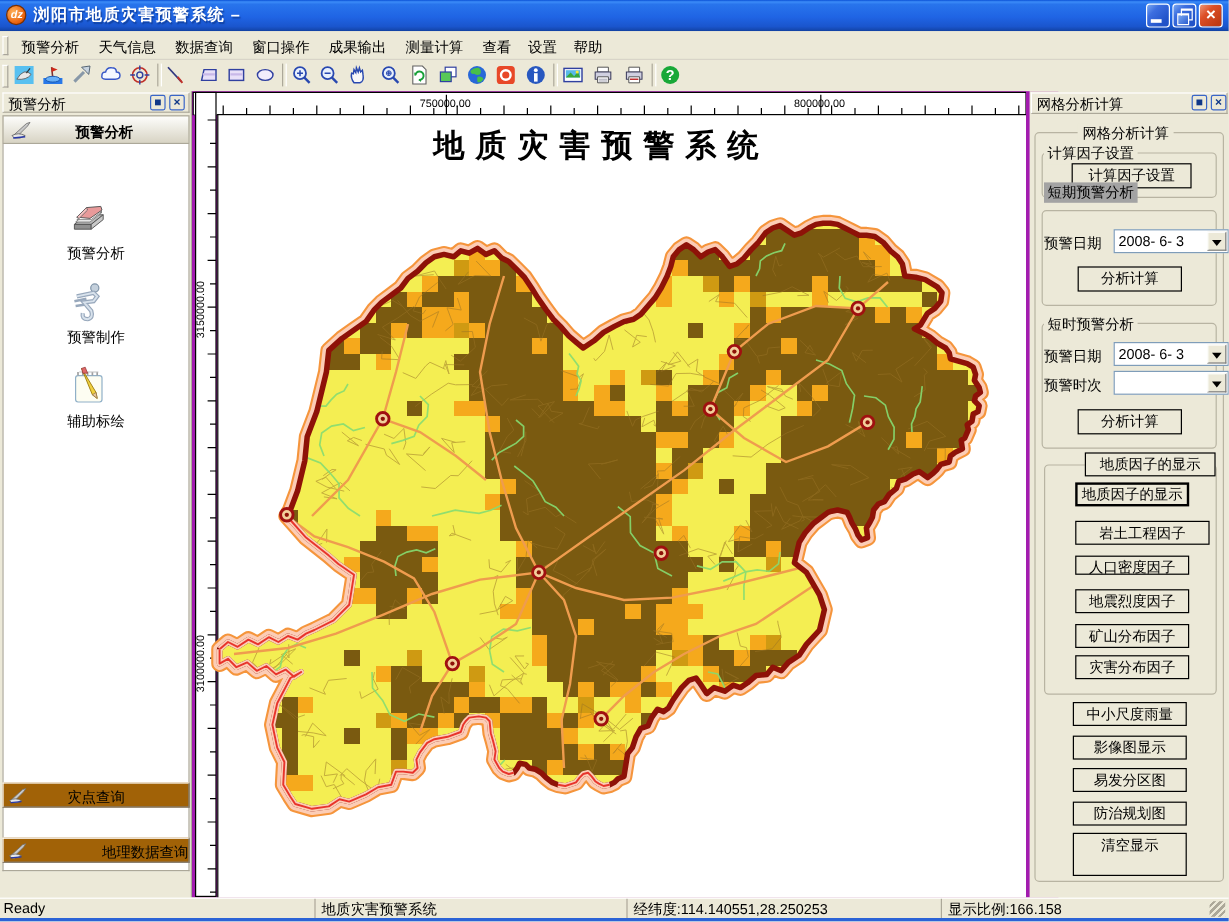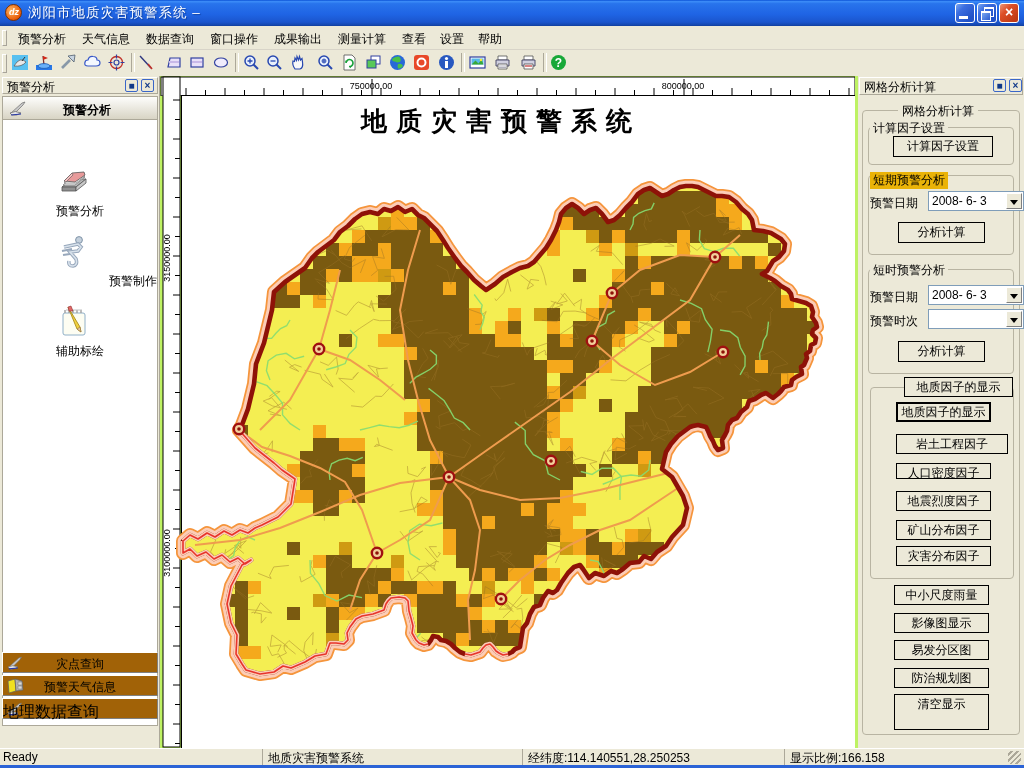--- a/index.html
+++ b/index.html
@@ -9,21 +9,21 @@
 .grip{position:absolute;top:4px;bottom:3px;width:3px;border-top:1px solid #fff;border-left:1px solid #fff;border-right:1px solid #a8a49a;border-bottom:1px solid #a8a49a;background:#ece9d8}
 .tbtn{position:absolute;width:13px;height:13px;border:1px solid #3a66c8;border-radius:2px;background:#ece9d8;color:#103888;font-size:10px;line-height:11px;text-align:center;font-weight:bold;box-sizing:border-box}
 .groupline{position:absolute;border:1px solid #b8b4a2;border-radius:4px}
 </style></head>
 <body>
 
 <div class="abs" style="left:0;top:0;width:1024px;height:26px;background:linear-gradient(180deg,#0a51d6 0%,#3c8cf8 6%,#2874ec 14%,#1f64e4 55%,#1a55cd 85%,#1446ac 97%,#0e3b97 100%)">
  <div class="abs" style="left:5px;top:4px;width:17px;height:17px;border-radius:50%;background:radial-gradient(circle at 35% 35%,#ffb35c,#e85d0a 70%,#a83c05);border:1px solid #7a3000;box-sizing:border-box">
    <div class="abs" style="left:3px;top:2px;color:#fff;font-size:9px;font-style:italic;font-weight:bold">dz</div>
  </div>
- <div class="abs" style="left:28px;top:4px;color:#fff;font-size:13.5px;font-weight:normal;letter-spacing:1px;text-shadow:1px 1px 1px #1040a0">浏阳市地质灾害预警系统  –</div>
+ <div class="abs" style="left:28px;top:4px;color:#fff;font-size:13.5px;font-weight:bold;letter-spacing:1px;text-shadow:1px 1px 1px #1040a0">浏阳市地质灾害预警系统  –</div>
  <div class="abs" style="left:955px;top:3px;width:20px;height:20px;border-radius:3px;border:1px solid #fff;background:linear-gradient(135deg,#79a7f1 0%,#3c6ee0 30%,#2152c8 80%);box-sizing:border-box">
    <div class="abs" style="left:3px;top:12px;width:9px;height:3px;background:#fff"></div>
  </div>
  <div class="abs" style="left:977px;top:3px;width:20px;height:20px;border-radius:3px;border:1px solid #fff;background:linear-gradient(135deg,#79a7f1 0%,#3c6ee0 30%,#2152c8 80%);box-sizing:border-box">
    <div class="abs" style="left:6px;top:3px;width:8px;height:7px;border:1px solid #fff;border-top-width:2px"></div>
    <div class="abs" style="left:3px;top:7px;width:8px;height:7px;border:1px solid #fff;border-top-width:2px;background:linear-gradient(135deg,#79a7f1,#2b5cd0)"></div>
  </div>
  <div class="abs" style="left:999px;top:3px;width:20px;height:20px;border-radius:3px;border:1px solid #fff;background:linear-gradient(135deg,#ed9677 0%,#dd4f27 35%,#c03a14 85%);box-sizing:border-box;color:#fff;font-size:14px;font-weight:bold;line-height:17px;text-align:center">×</div>
 </div>
 
@@ -170,61 +170,53 @@
    <path d="M8,16 L16,8 L17,10 L10,17 Z" fill="#f4c0c0" stroke="#555" stroke-width="0.6"></path>
   </svg>
   <div class="abs" style="left:0;top:83px;width:154px;text-align:center;font-size:12px">预警分析</div>
 
   <svg class="abs" style="left:55px;top:115px" width="30" height="34" viewBox="0 0 30 34">
    <circle cx="21" cy="5" r="3.4" fill="#c4d0dc" stroke="#8094a8" stroke-width="1"></circle>
    <path d="M6,12 L20,9 L23,12 L20,16 L12,17 L18,24 Q20,30 15,31 Q10,31 11,26" fill="none" stroke="#98a8bc" stroke-width="3.6"></path>
    <path d="M6,12 L20,9 L23,12 L20,16 L12,17 L18,24 Q20,30 15,31 Q10,31 11,26" fill="none" stroke="#d8e2ec" stroke-width="1.6"></path>
    <path d="M4,16 L14,14 M5,20 L12,19" stroke="#98a8bc" stroke-width="2.2"></path>
   </svg>
-  <div class="abs" style="left:0;top:153px;width:154px;text-align:right;font-size:12px">预警制作</div>
+  <div class="abs" style="left:0;top:153px;width:154px;text-align:center;font-size:12px">预警制作</div>
 
   <svg class="abs" style="left:53px;top:185px" width="34" height="34" viewBox="0 0 34 34">
    <rect x="7" y="8" width="22" height="22" rx="2" fill="#fdfdf2" stroke="#90b0c8" stroke-width="1"></rect>
    <path d="M9,8 v-3 M13,8 v-3 M17,8 v-3 M21,8 v-3 M25,8 v-3" stroke="#a0a0a0" stroke-width="1.4" fill="none"></path>
    <path d="M10,5 h16" stroke="#c0c0c0" stroke-width="1"></path>
    <path d="M12,2 L24,22 L25,27 L21,24 Z" fill="#f0d040" stroke="#a08010" stroke-width="0.8"></path>
    <path d="M12,2 L15,1 L17,6 L13,6 Z" fill="#e06868" stroke="#903030" stroke-width="0.6"></path>
    <path d="M24,22 L25,27 L21,24 Z" fill="#e8c8a0" stroke="#907040" stroke-width="0.6"></path>
   </svg>
   <div class="abs" style="left:0;top:223px;width:154px;text-align:center;font-size:12px">辅助标绘</div>
  </div>
 
  <div class="bar3d" style="left:2px;top:576px;width:156px;height:21px">
    <svg class="abs" style="left:4px;top:2px" width="20" height="16" viewBox="0 0 22 17">
         <path d="M2,13 L13,3 L16,2 L14,5 L5,14 Z" fill="#c8c8c8" stroke="#707070" stroke-width="0.7"></path>
         <path d="M1,13 Q6,10 12,13 Q8,16 3,15 Z" fill="#e8e8e8" stroke="#606060" stroke-width="0.7"></path>
         <path d="M2,15 L12,14" stroke="#2838a8" stroke-width="1.2" fill="none"></path>
       </svg>
    <div class="abs" style="left:0;top:3px;width:154px;text-align:center;font-size:12px">灾点查询</div>
  </div>
- <div class="bar3d" style="left:2px;top:599px;width:156px;height:21px">
-   <svg class="abs" style="left:4px;top:2px" width="20" height="16" viewBox="0 0 20 16">
-        <path d="M1,3 L8,1 L9,13 L2,15 Z" fill="#f0e020" stroke="#606060" stroke-width="0.7"></path>
-        <path d="M8,1 L15,3 L16,12 L9,13 Z" fill="#b0b0b0" stroke="#606060" stroke-width="0.7"></path>
-        <path d="M11,4 h4 v3 h-4 Z M11,8 h4 v3 h-4 Z" fill="#d8d8d8" stroke="#707070" stroke-width="0.5"></path>
-      </svg>
-   <div class="abs" style="left:0;top:3px;width:154px;text-align:center;font-size:12px">预警天气信息</div>
- </div>
  <div class="bar3d" style="left:2px;top:622px;width:156px;height:21px">
    <svg class="abs" style="left:4px;top:2px" width="20" height="16" viewBox="0 0 22 17">
         <path d="M2,13 L13,3 L16,2 L14,5 L5,14 Z" fill="#c8c8c8" stroke="#707070" stroke-width="0.7"></path>
         <path d="M1,13 Q6,10 12,13 Q8,16 3,15 Z" fill="#e8e8e8" stroke="#606060" stroke-width="0.7"></path>
         <path d="M2,15 L12,14" stroke="#2838a8" stroke-width="1.2" fill="none"></path>
       </svg>
-   <div class="abs" style="left:0;top:3px;width:154px;text-align:left;font-size:16px">地理数据查询</div>
+   <div class="abs" style="left:0;top:3px;width:154px;text-align:right;font-size:12px">地理数据查询</div>
  </div>
 </div>
 
 <div class="abs" style="left:0;top:76px;width:858px;height:672px">
-<div style="position:absolute;left:160px;top:0px;width:722px;height:672px;background:#bef264">
+<div style="position:absolute;left:160px;top:0px;width:722px;height:672px;background:#a21caf">
 <svg width="695" height="20" viewBox="160 75 695 20" xmlns="http://www.w3.org/2000/svg" style="position:absolute;left:0;top:0">
 <rect x="161" y="76" width="694" height="19" fill="#fff" stroke="#000" stroke-width="1"></rect>
 <line x1="186.0" y1="87" x2="186.0" y2="94" stroke="#000" stroke-width="1"></line>
         <line x1="205.5" y1="89" x2="205.5" y2="94" stroke="#000" stroke-width="1"></line>
         <line x1="225.0" y1="87" x2="225.0" y2="94" stroke="#000" stroke-width="1"></line>
         <line x1="244.5" y1="89" x2="244.5" y2="94" stroke="#000" stroke-width="1"></line>
         <line x1="264.0" y1="87" x2="264.0" y2="94" stroke="#000" stroke-width="1"></line>
         <line x1="283.5" y1="89" x2="283.5" y2="94" stroke="#000" stroke-width="1"></line>
         <line x1="303.0" y1="87" x2="303.0" y2="94" stroke="#000" stroke-width="1"></line>
         <line x1="322.5" y1="89" x2="322.5" y2="94" stroke="#000" stroke-width="1"></line>
@@ -1224,21 +1216,21 @@
  </div>
 
  <div class="groupline" style="left:4px;top:34px;width:156px;height:623px"></div>
  <div class="abs" style="left:40px;top:27px;background:#ece9d8;padding:0 4px;font-size:12px">网格分析计算</div>
 
  <div class="groupline" style="left:10px;top:51px;width:144px;height:36px"></div>
  <div class="abs" style="left:12px;top:44px;background:#ece9d8;padding:0 3px;font-size:12px">计算因子设置</div>
  <div class="btn3d" style="left:35px;top:60px;width:100px;height:21px;line-height:19px">计算因子设置</div>
 
  <div class="groupline" style="left:10px;top:99px;width:144px;height:78px"></div>
- <div class="abs" style="left:12px;top:96px;background:#eab308;padding:0 3px;font-size:12px">短期预警分析</div>
+ <div class="abs" style="left:12px;top:76px;background:#a3a3a3;padding:0 3px;font-size:12px">短期预警分析</div>
  <div class="abs" style="left:12px;top:119px;font-size:12px">预警日期</div>
  <div class="abs" style="left:70px;top:115px;width:96px;height:20px;border:1px solid #7f9db9;background:#fff;box-sizing:border-box">
    <div class="abs" style="left:3px;top:2px;font-size:12px;font-family:'Liberation Sans'">2008- 6- 3</div>
    <div class="abs" style="right:1px;top:1px;width:16px;height:16px;background:#ece9d8;border:1px solid #fff;border-right-color:#808080;border-bottom-color:#808080;box-sizing:border-box">
         <div class="abs" style="left:3px;top:6px;width:0;height:0;border:4px solid transparent;border-top:5px solid #000"></div>
       </div>
  </div>
  <div class="btn3d" style="left:40px;top:146px;width:87px;height:21px;line-height:19px">分析计算</div>
 
  <div class="groupline" style="left:10px;top:193px;width:144px;height:103px"></div>

